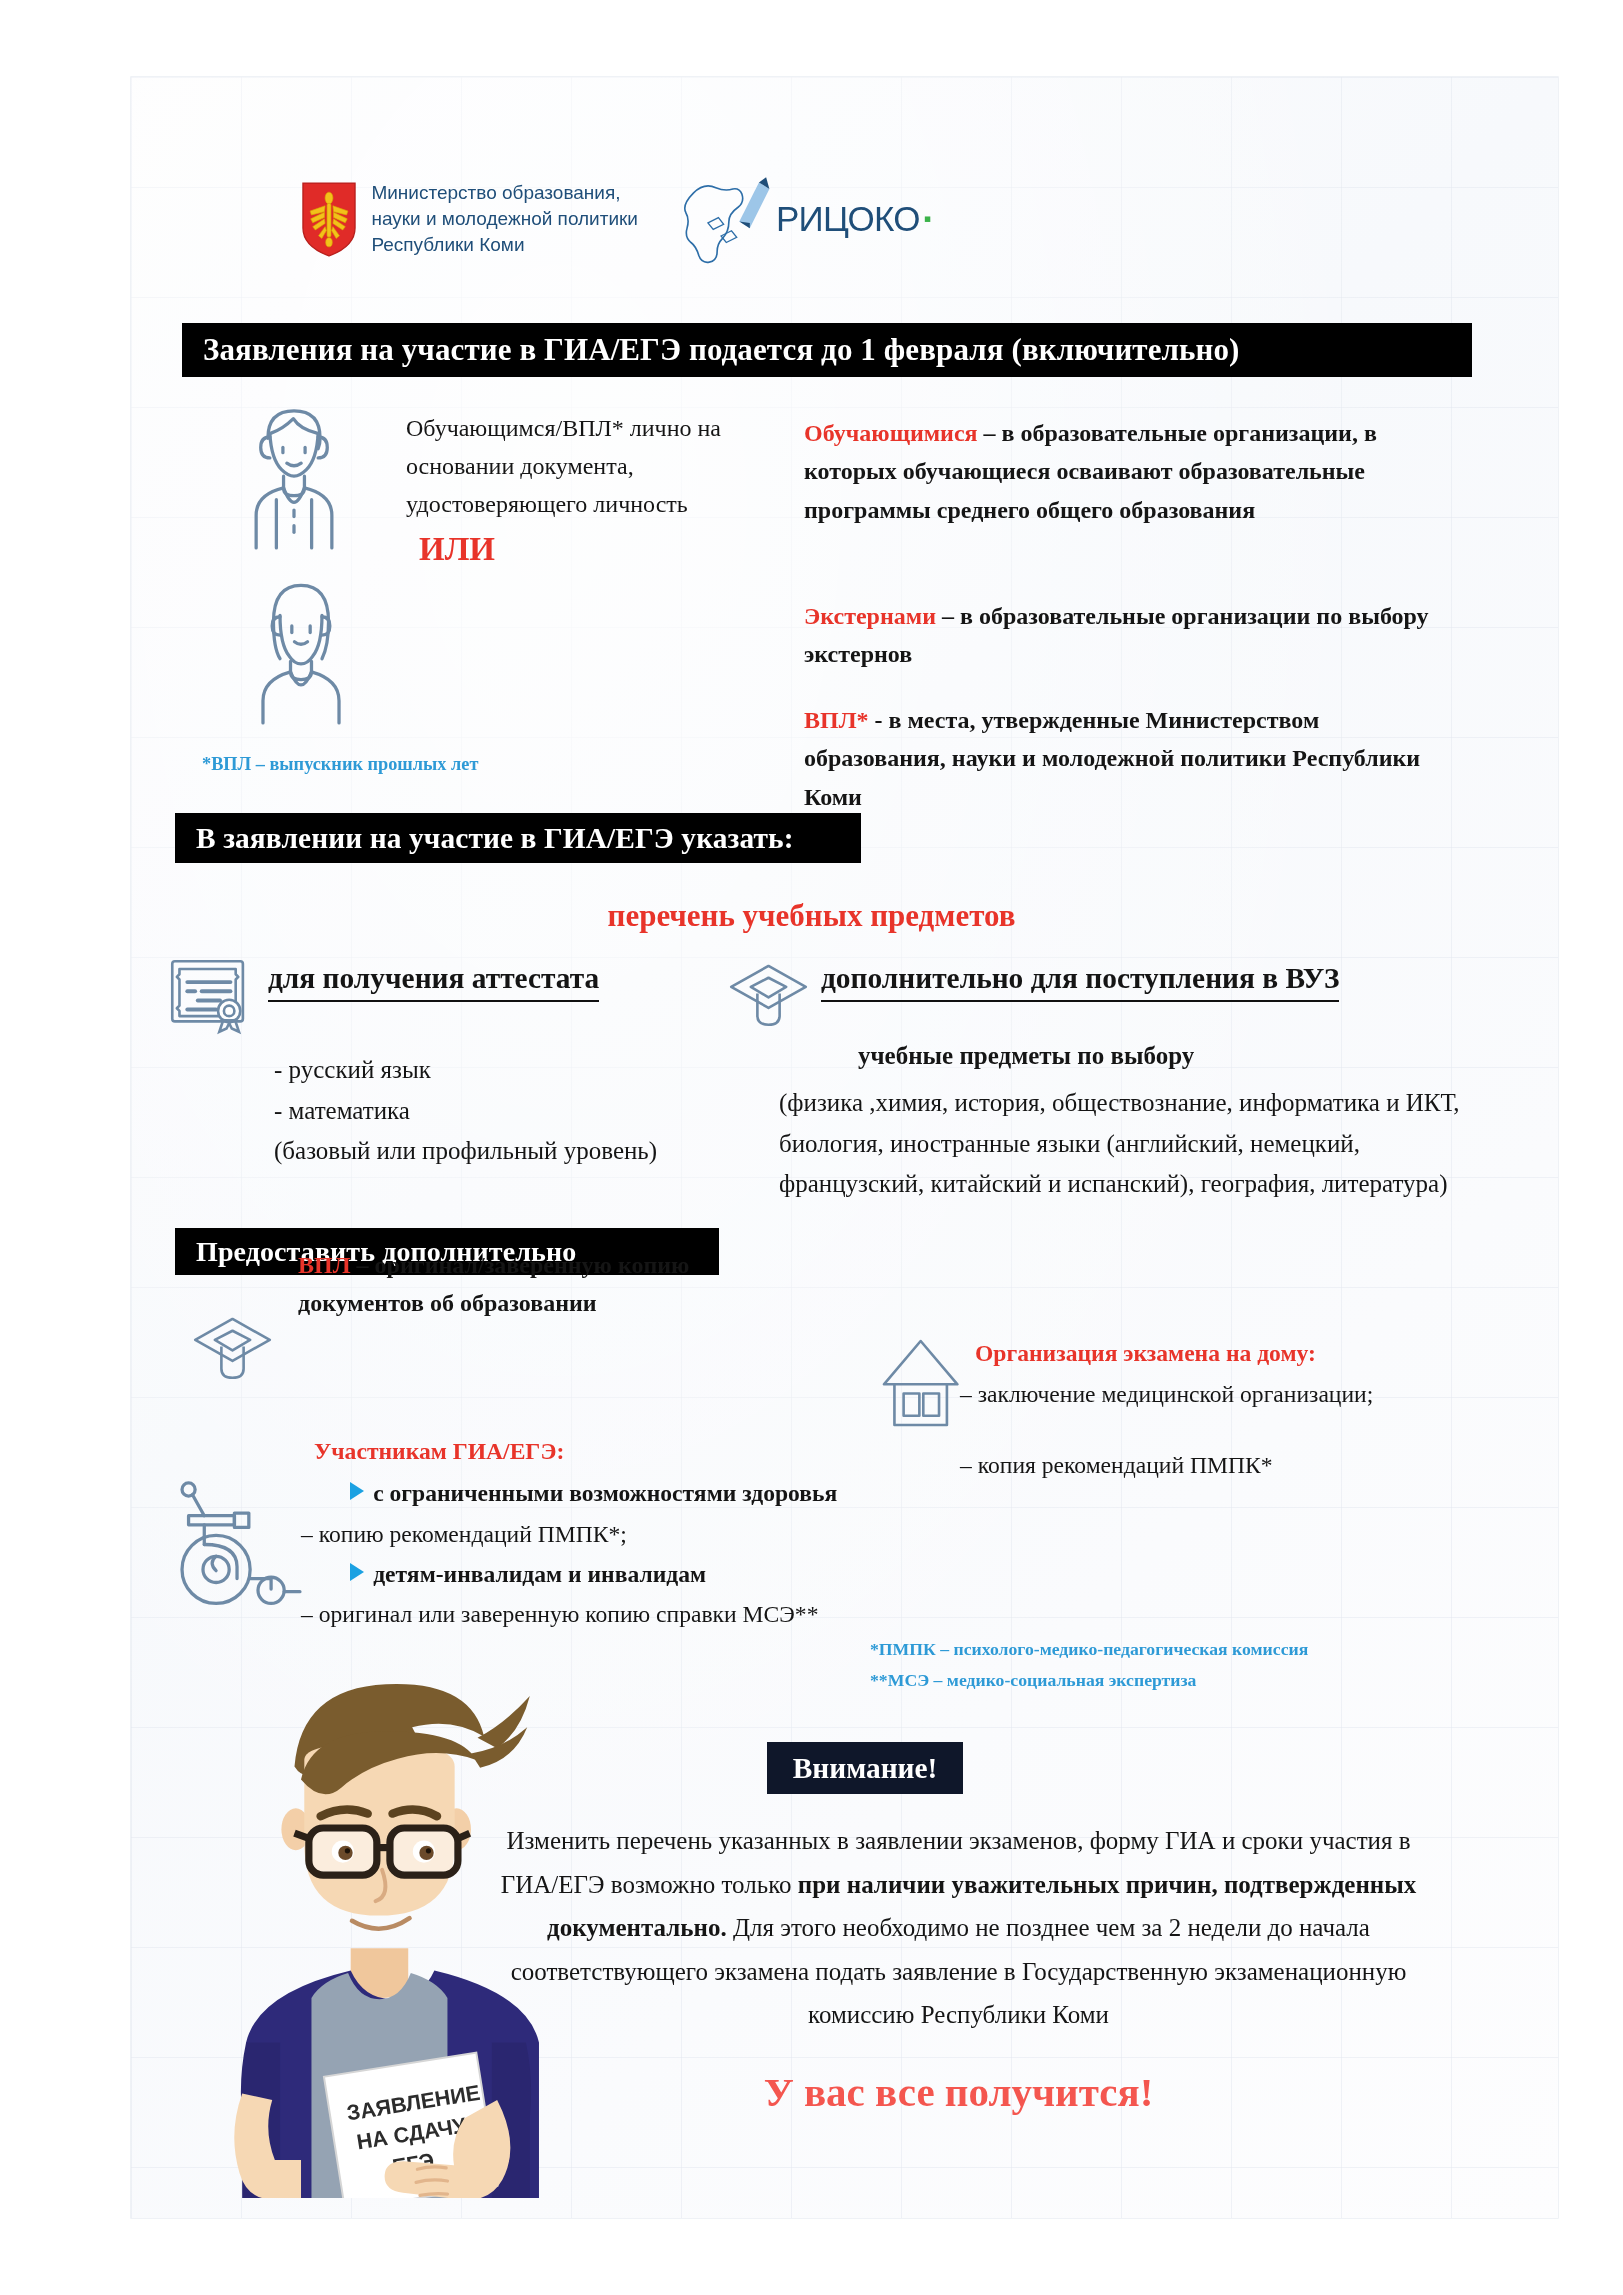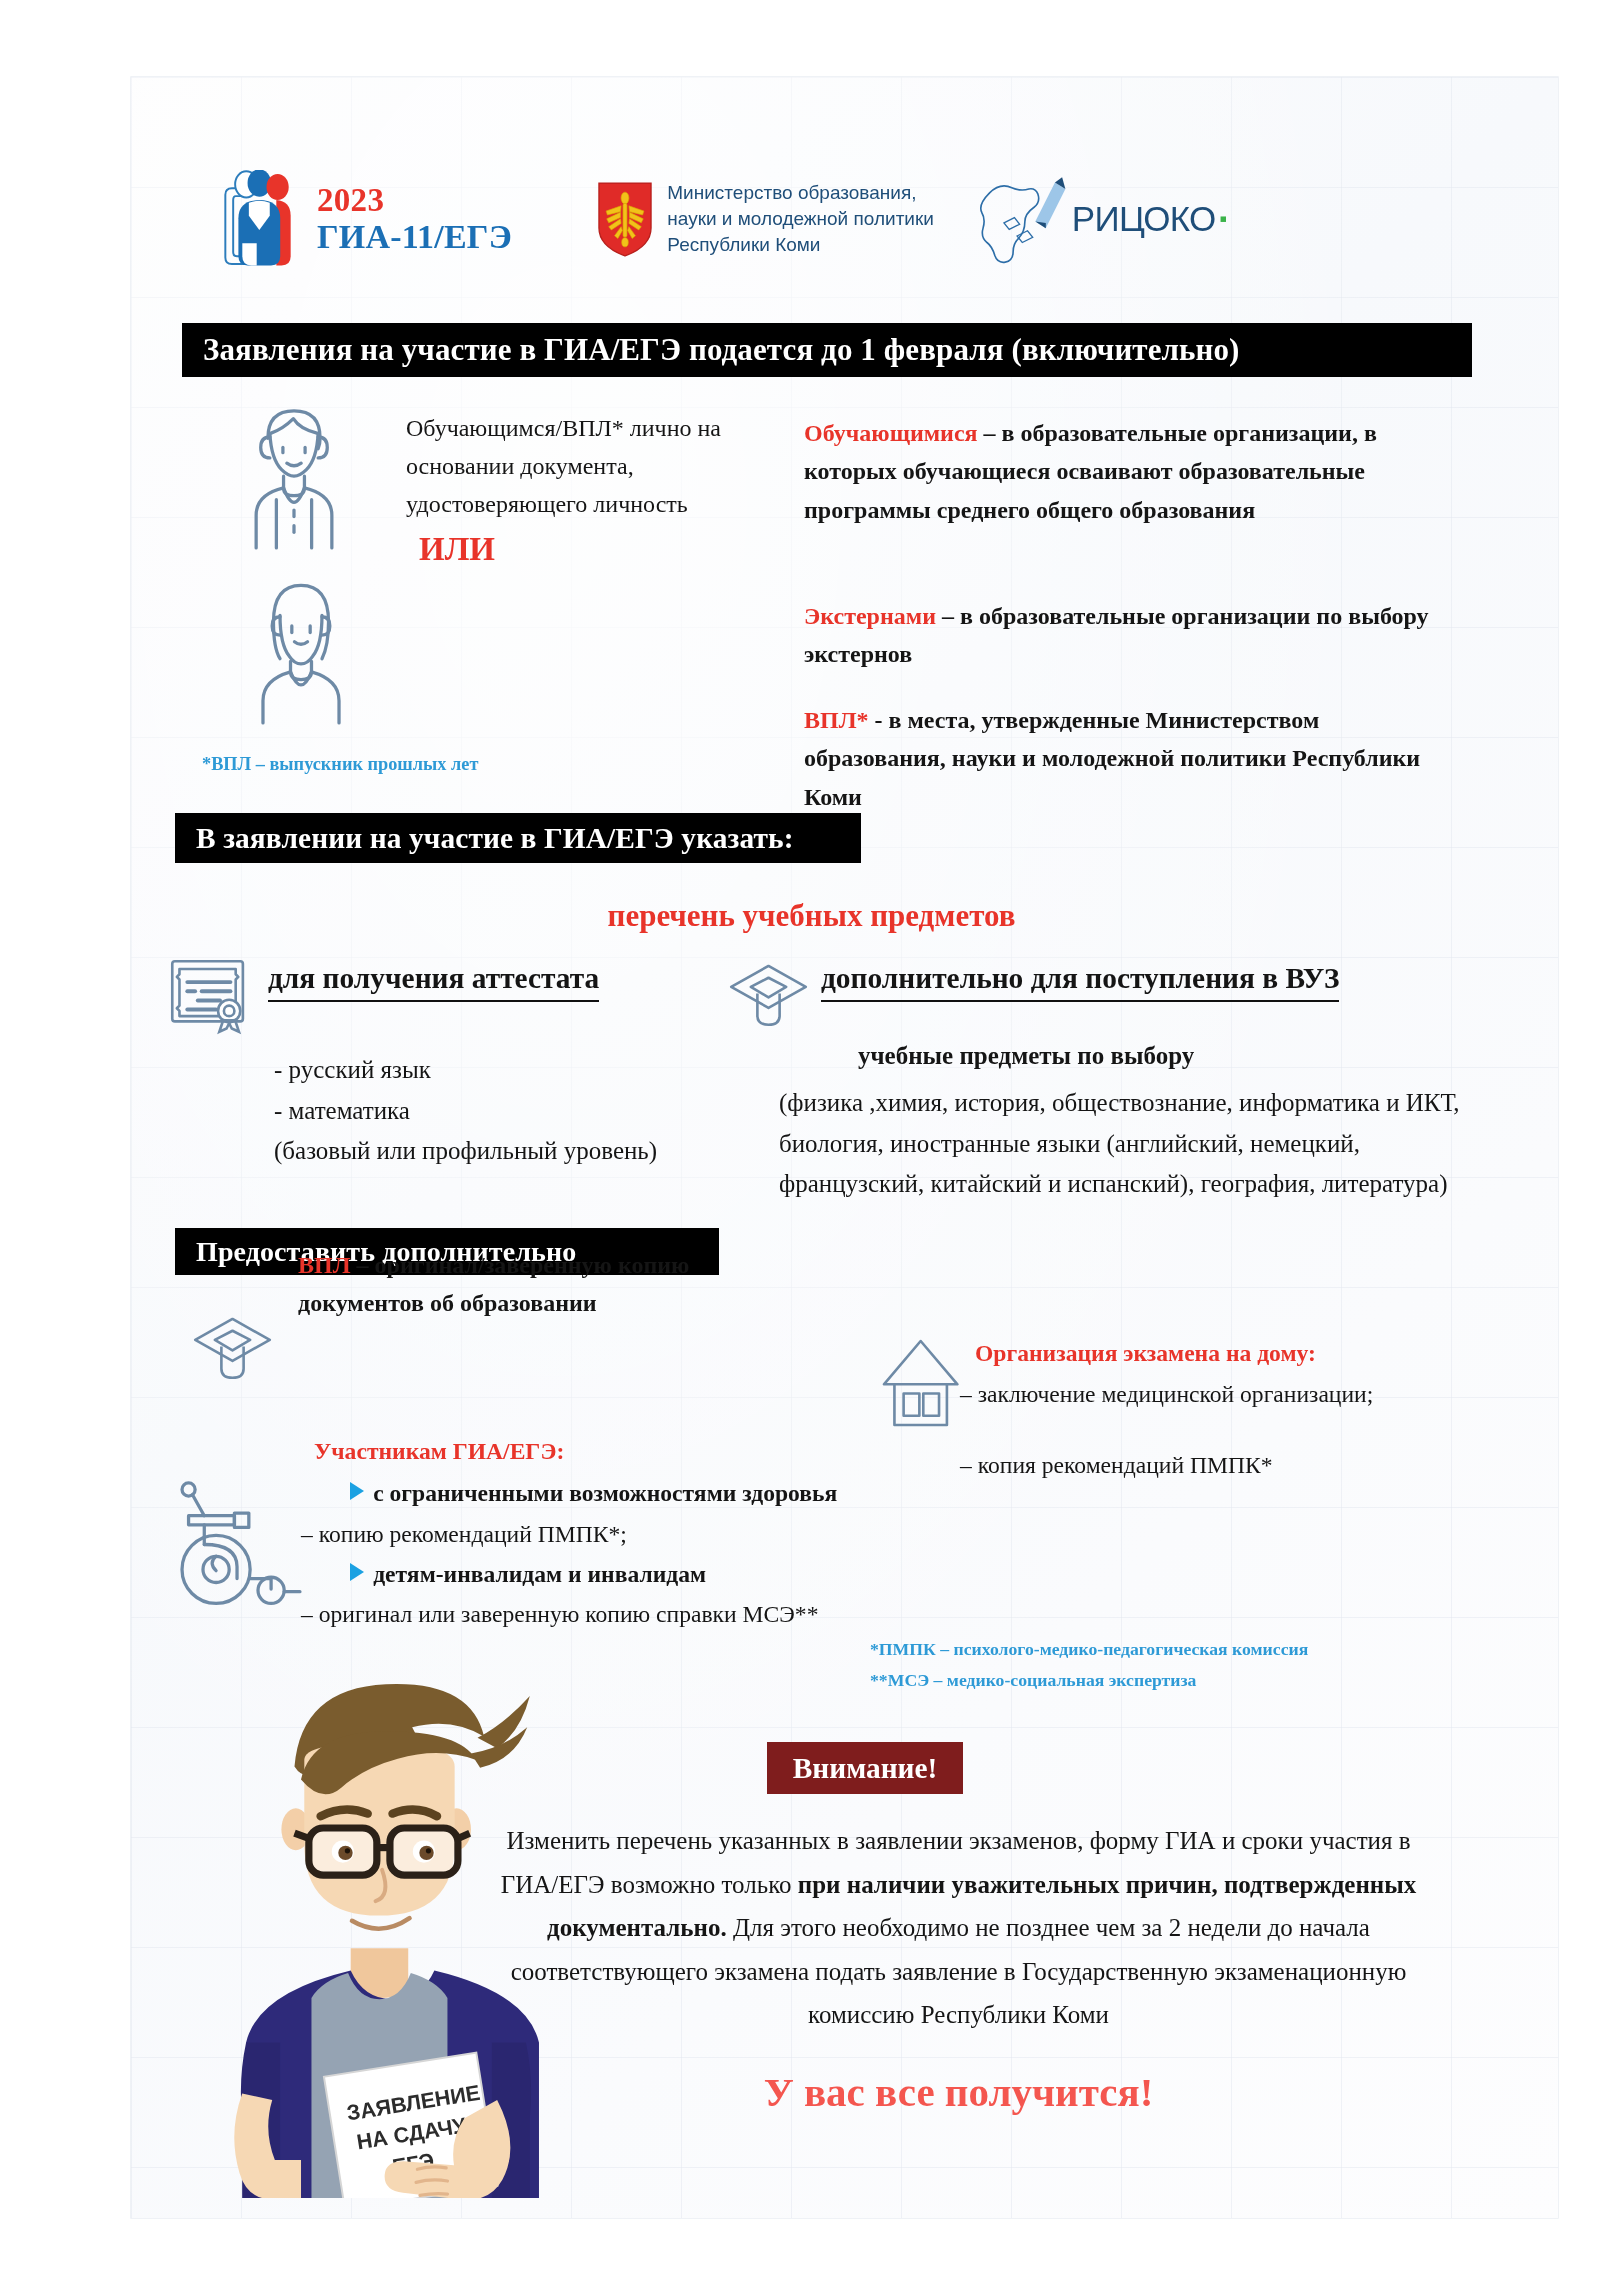--- a/index.html
+++ b/index.html
@@ -153,53 +153,37 @@
   .p-l3 { left: 350px; top: 1561px; font-size: 23.6px; font-weight:bold;}
   .p-l4 { left: 301px; top: 1601px; font-size: 23.6px; }
   .tri { display:inline-block; width:0;height:0; border-left:14.4px solid #1ba1e2; border-top:9.2px solid transparent; border-bottom:9.2px solid transparent; margin-right:9.2px; vertical-align:1.3px;}
 
   .fn1 { left: 870px; top: 1639px; font-size: 17.7px; }
   .fn2 { left: 870px; top: 1670px; font-size: 17.7px; }
 
   
   .attn-box {
     position:absolute; left: 767px; top: 1742px; width: 196px; height: 52px;
-    background:#7f1d1d; color:#fff; display:flex; align-items:center; justify-content:center;
+    background:#0f172a; color:#fff; display:flex; align-items:center; justify-content:center;
     font-size:29.4px; font-weight:bold; font-family:"Liberation Serif", serif;
   }
   .attn-para { left: 484px; top: 1819px; width: 949px; text-align:center; font-size: 25px; line-height: 1.74; }
   .final { left: 484px; top: 2068px; width: 949px; text-align:center; font-size: 41px; font-weight:bold; color:#f4564f; }
 
   .student { position:absolute; left: 196px; top: 1675px; width: 380px; height: 523px; }
   b { font-weight: bold; }
 </style>
 </head>
 <body>
 
 <div class="page">
   <div class="card"></div>
 
   <div class="header">
 
-    <div class="logo-gia">
-      <svg class="logo-people" viewBox="0 0 128 150">
-        <path d="M14 38 q0 -10 10 -10 l22 0 l0 12 l-16 0 q-4 0 -4 6 l0 80 q0 6 6 6 l14 0 l0 12 l-22 0 q-10 0 -10 -10 z" fill="none" stroke="#2d7dbc" stroke-width="3"></path>
-        <ellipse cx="46" cy="22" rx="17" ry="20" fill="#ffffff" stroke="#2d7dbc" stroke-width="3"></ellipse>
-        <ellipse cx="66" cy="20" rx="18" ry="21" fill="#1b6fb5"></ellipse>
-        <ellipse cx="94" cy="26" rx="17" ry="20" fill="#e8342a"></ellipse>
-        <path d="M92 46 q22 2 22 24 l0 62 q0 14 -14 14 l-8 0 z" fill="#e8342a"></path>
-        <path d="M52 48 q14 -4 28 0 q18 6 18 26 l0 58 q0 14 -14 14 l-36 0 q-14 0 -14 -14 l0 -58 q0 -20 18 -26 z" fill="#1b6fb5"></path>
-        <path d="M50 70 l16 22 l16 -22 l0 -20 q-16 -6 -32 0 z" fill="#ffffff"></path>
-        <path d="M40 132 l0 -20 l22 0 l0 34 l-8 0 q-14 0 -14 -14 z" fill="#ffffff"></path>
-      </svg>
-      <div class="gia-text">
-        <div class="gia-year">2023</div>
-        <div class="gia-name">ГИА-11/ЕГЭ</div>
-      </div>
-    </div>
 
     <div class="logo-ministry">
       <svg class="coa" viewBox="0 0 86 118">
         <path d="M3 3 L83 3 L83 72 Q83 100 43 115 Q3 100 3 72 Z" fill="#e02b28" stroke="#b71f1c" stroke-width="2"></path>
         <g fill="#f2c21a" stroke="#d9a800" stroke-width="1">
           <ellipse cx="43" cy="26" rx="6" ry="9"></ellipse>
           <rect x="40" y="34" width="6" height="52" rx="3"></rect>
           <path d="M37 38 L14 46 L16 52 L36 47 Z"></path>
           <path d="M49 38 L72 46 L70 52 L50 47 Z"></path>
           <path d="M36 48 L15 58 L18 64 L36 56 Z"></path>

